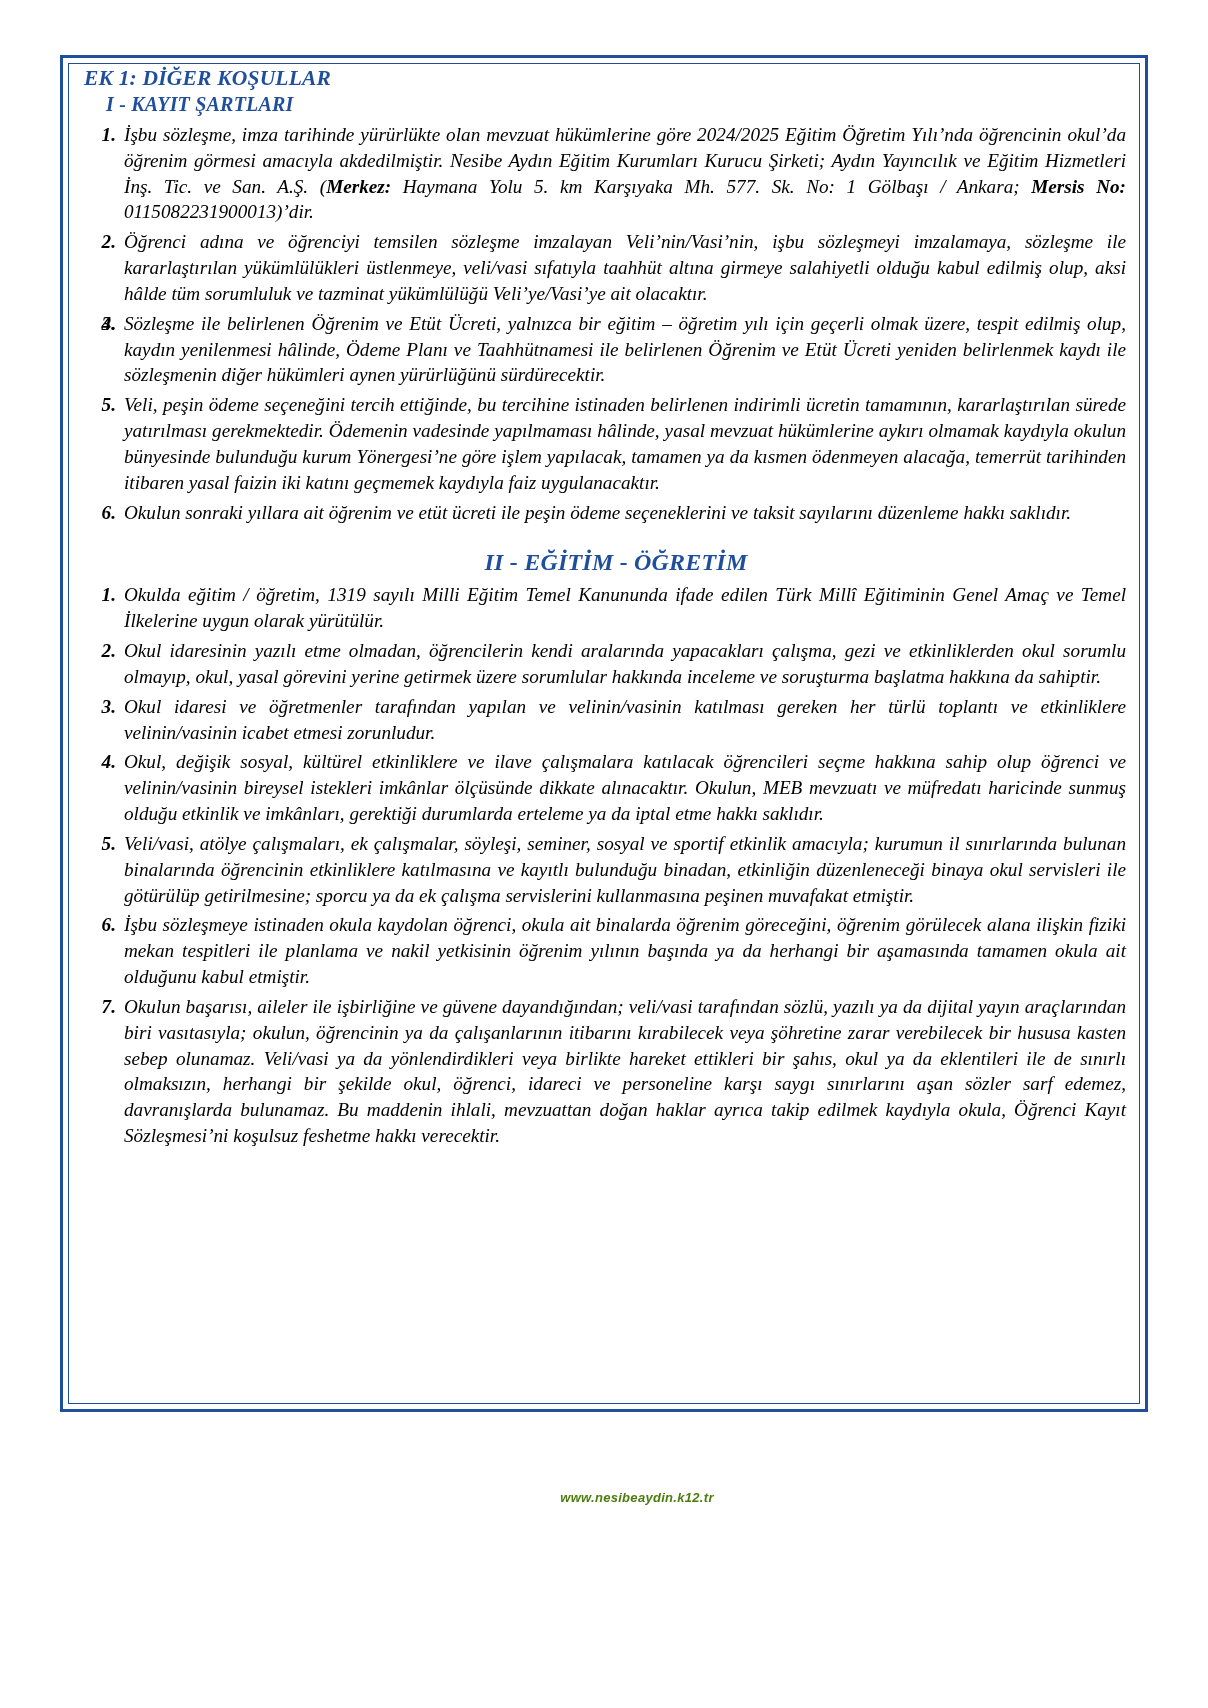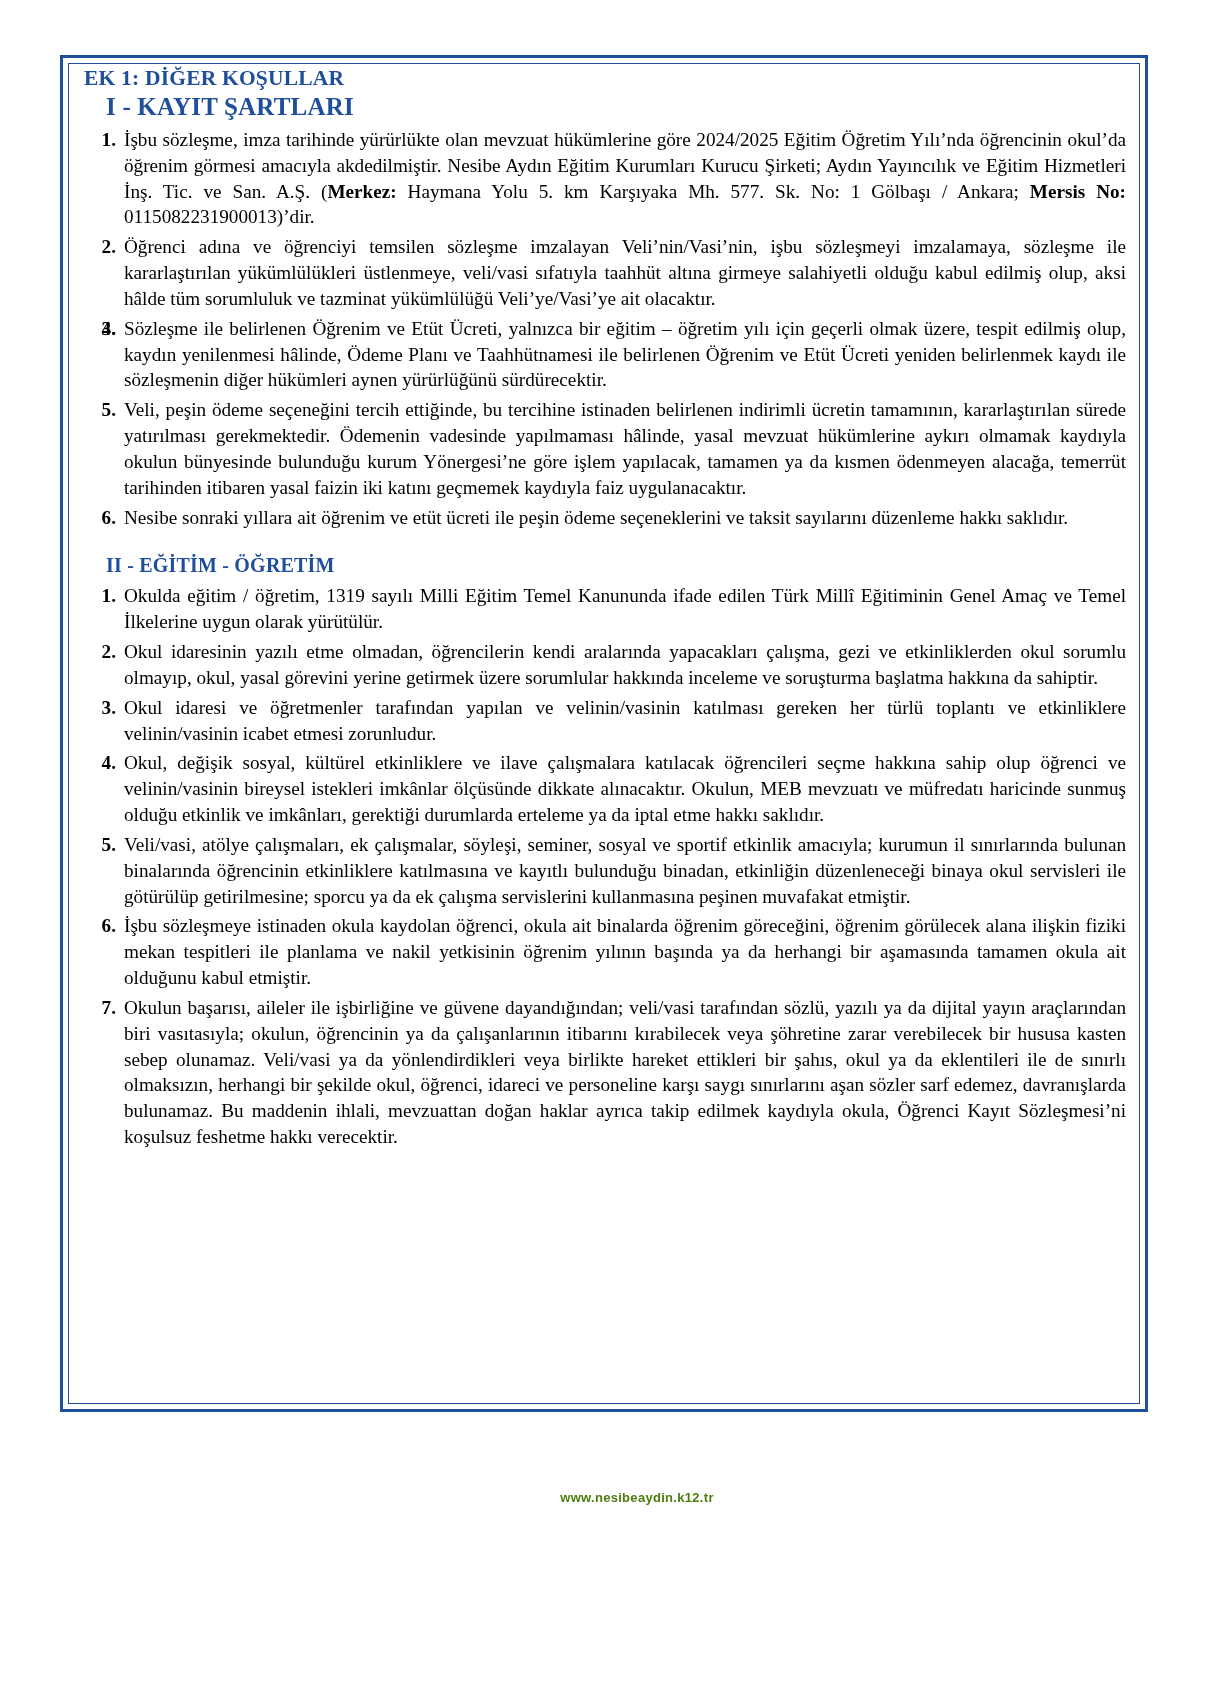--- a/index.html
+++ b/index.html
@@ -13,20 +13,21 @@
     font-family: "Liberation Serif", serif;
     color: #000000;
     position: relative;
   }
   .page {
     position: absolute;
     left: 0; top: 0;
     width: 1208px;
     height: 1620px;
     box-sizing: border-box;
+    font-style: italic;
   }
   
   .outer-frame {
     position: absolute;
     left: 60px;
     top: 55px;
     width: 1088px;
     height: 1357px;
     border: 3px solid #1f4e9c;
     box-sizing: border-box;
@@ -47,32 +48,33 @@
     width: 1042px;
   }
   h1.doc-title {
     font-size: 21.5px;
     font-weight: bold;
     color: #1f4e9c;
     margin: 0 0 2px 0;
     letter-spacing: 0.2px;
   }
   h2.section-sub {
-    font-size: 25px;
+    font-size: 20px;
     font-weight: bold;
     color: #1f4e9c;
     margin: 0 0 6px 22px;
     letter-spacing: 0.2px;
   }
   h2.section-heading {
-    font-size: 20px;
+    font-size: 24px;
     font-weight: bold;
     color: #1f4e9c;
     margin: 24px 0 6px 22px;
     letter-spacing: 0.2px;
+    text-align: center;
   }
   ol.clauses {
     list-style: none;
     margin: 0;
     padding: 0;
   }
   ol.clauses > li {
     position: relative;
     padding-left: 40px;
     margin-bottom: 4px;
@@ -118,21 +120,21 @@
 
     <h1 class="doc-title">EK 1: DİĞER KOŞULLAR</h1>
     <h2 class="section-sub">I - KAYIT ŞARTLARI</h2>
 
     <ol class="clauses" id="section1-list">
         <li><span class="num">1.</span><span><span>İşbu sözleşme, imza tarihinde yürürlükte olan mevzuat hükümlerine göre 2024/2025 Eğitim Öğretim Yılı’nda öğrencinin okul’da öğrenim görmesi amacıyla akdedilmiştir. Nesibe Aydın Eğitim Kurumları Kurucu Şirketi; Aydın Yayıncılık ve Eğitim Hizmetleri İnş. Tic. ve San. A.Ş. (</span><span class="b">Merkez:</span><span> Haymana Yolu 5. km Karşıyaka Mh. 577. Sk. No: 1 Gölbaşı / Ankara; </span><span class="b">Mersis No:</span><span> 0115082231900013)’dir.</span></span></li>
         <li><span class="num">2.</span><span><span>Öğrenci adına ve öğrenciyi temsilen sözleşme imzalayan Veli’nin/Vasi’nin, işbu sözleşmeyi imzalamaya, sözleşme ile kararlaştırılan yükümlülükleri üstlenmeye, veli/vasi sıfatıyla taahhüt altına girmeye salahiyetli olduğu kabul edilmiş olup, aksi hâlde tüm sorumluluk ve tazminat yükümlülüğü Veli’ye/Vasi’ye ait olacaktır.</span></span></li>
         <li><span class="num">3.</span></li>
         <li><span class="num">4.</span><span><span>Sözleşme ile belirlenen Öğrenim ve Etüt Ücreti, yalnızca bir eğitim – öğretim yılı için geçerli olmak üzere, tespit edilmiş olup, kaydın yenilenmesi hâlinde, Ödeme Planı ve Taahhütnamesi ile belirlenen Öğrenim ve Etüt Ücreti yeniden belirlenmek kaydı ile sözleşmenin diğer hükümleri aynen yürürlüğünü sürdürecektir.</span></span></li>
         <li><span class="num">5.</span><span><span>Veli, peşin ödeme seçeneğini tercih ettiğinde, bu tercihine istinaden belirlenen indirimli ücretin tamamının, kararlaştırılan sürede yatırılması gerekmektedir. Ödemenin vadesinde yapılmaması hâlinde, yasal mevzuat hükümlerine aykırı olmamak kaydıyla okulun bünyesinde bulunduğu kurum Yönergesi’ne göre işlem yapılacak, tamamen ya da kısmen ödenmeyen alacağa, temerrüt tarihinden itibaren yasal faizin iki katını geçmemek kaydıyla faiz uygulanacaktır.</span></span></li>
-        <li><span class="num">6.</span><span><span>Nesibe sonraki yıllara ait öğrenim ve etüt ücreti ile peşin ödeme seçeneklerini ve taksit sayılarını düzenleme hakkı saklıdır.</span></span></li>
+        <li><span class="num">6.</span><span><span>Okulun sonraki yıllara ait öğrenim ve etüt ücreti ile peşin ödeme seçeneklerini ve taksit sayılarını düzenleme hakkı saklıdır.</span></span></li>
       </ol>
 
     <h2 class="section-heading">II - EĞİTİM - ÖĞRETİM</h2>
 
     <ol class="clauses" id="section2-list">
         <li><span class="num">1.</span><span><span>Okulda eğitim / öğretim, 1319 sayılı Milli Eğitim Temel Kanununda ifade edilen Türk Millî Eğitiminin Genel Amaç ve Temel İlkelerine uygun olarak yürütülür.</span></span></li>
         <li><span class="num">2.</span><span><span>Okul idaresinin yazılı etme olmadan, öğrencilerin kendi aralarında yapacakları çalışma, gezi ve etkinliklerden okul sorumlu olmayıp, okul, yasal görevini yerine getirmek üzere sorumlular hakkında inceleme ve soruşturma başlatma hakkına da sahiptir.</span></span></li>
         <li><span class="num">3.</span><span><span>Okul idaresi ve öğretmenler tarafından yapılan ve velinin/vasinin katılması gereken her türlü toplantı ve etkinliklere velinin/vasinin icabet etmesi zorunludur.</span></span></li>
         <li><span class="num">4.</span><span><span>Okul, değişik sosyal, kültürel etkinliklere ve ilave çalışmalara katılacak öğrencileri seçme hakkına sahip olup öğrenci ve velinin/vasinin bireysel istekleri imkânlar ölçüsünde dikkate alınacaktır. Okulun, MEB mevzuatı ve müfredatı haricinde sunmuş olduğu etkinlik ve imkânları, gerektiği durumlarda erteleme ya da iptal etme hakkı saklıdır.</span></span></li>
         <li><span class="num">5.</span><span><span>Veli/vasi, atölye çalışmaları, ek çalışmalar, söyleşi, seminer, sosyal ve sportif etkinlik amacıyla; kurumun il sınırlarında bulunan binalarında öğrencinin etkinliklere katılmasına ve kayıtlı bulunduğu binadan, etkinliğin düzenleneceği binaya okul servisleri ile götürülüp getirilmesine; sporcu ya da ek çalışma servislerini kullanmasına peşinen muvafakat etmiştir.</span></span></li>

